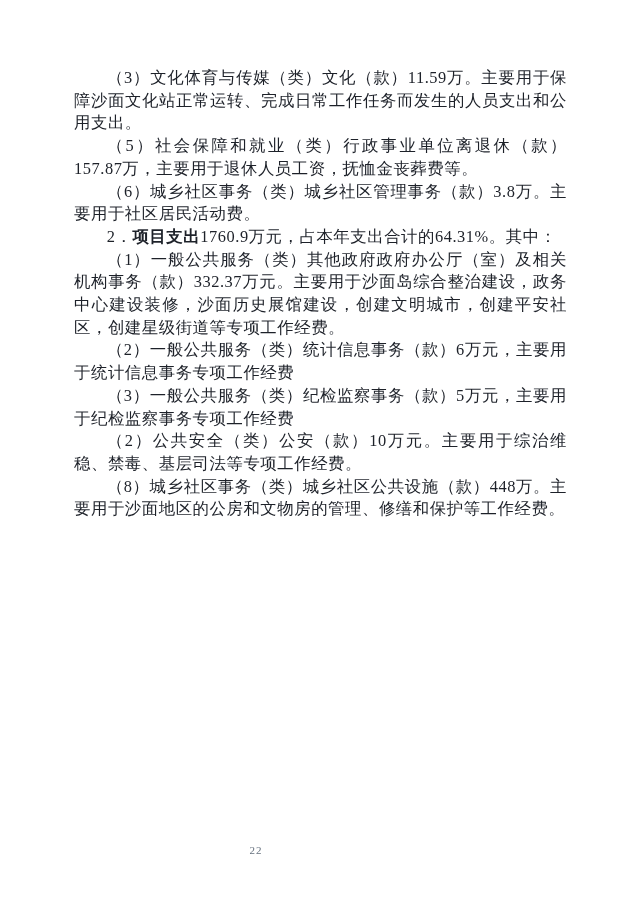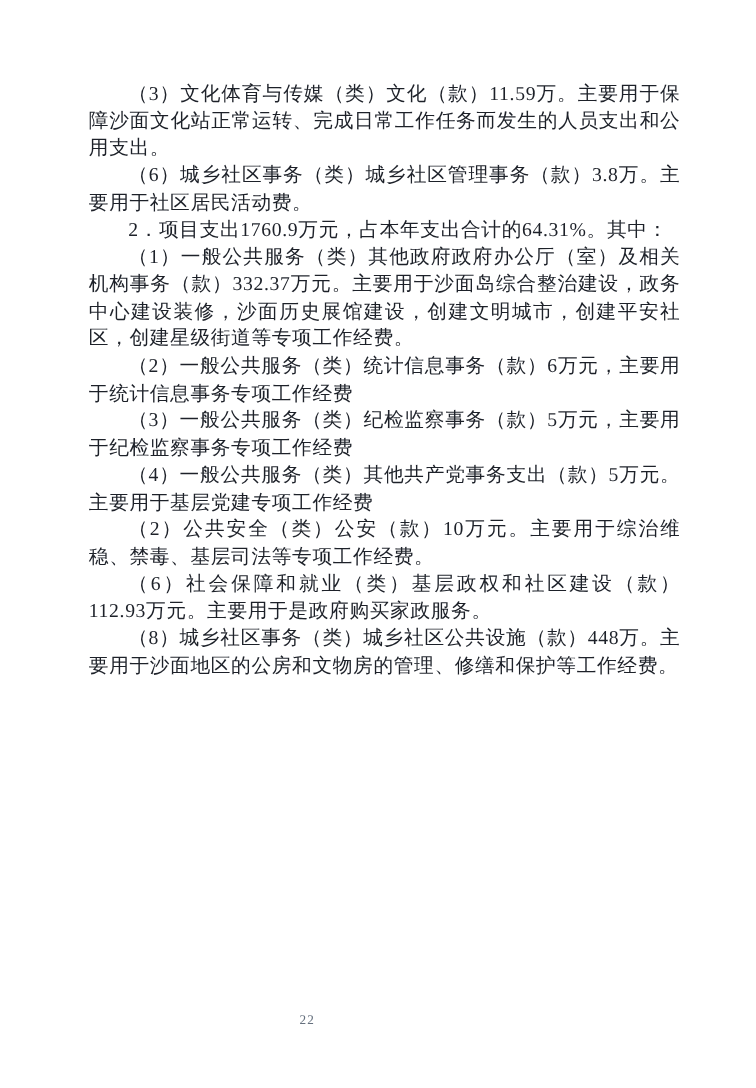--- a/index.html
+++ b/index.html
@@ -27,21 +27,21 @@
     text-align: justify;
     text-justify: inter-character;
   }
   .para {
     margin: 0;
     padding: 0;
     text-indent: 2em;
     word-break: break-word;
   }
   .bold-seg {
-    font-weight: 400;
+    font-weight: 700;
   }
   .page-footer {
     position: absolute;
     left: 0;
     top: 840px;
     width: 512px;
     text-align: center;
   }
   .page-number {
     font-size: 11px;
@@ -51,39 +51,38 @@
 </style>
 </head>
 <body>
 
 <div class="page">
   <main class="content">
 
     <p class="para">（3）文化体育与传媒（类）文化（款）11.59万。主要用于保障沙面文化站正常运转、完成日常工作任务而发生的人员支出和公用支出。</p>
 
 
+    <p class="para">（5）社会保障和就业（类）行政事业单位离退休（款）157.87万，主要用于退休人员工资，抚恤金丧葬费等。</p>
 
     <p class="para">（6）城乡社区事务（类）城乡社区管理事务（款）3.8万。主要用于社区居民活动费。</p>
 
 
     <p class="para">
       <span>2．</span><span class="bold-seg">项目支出</span><span>1760.9万元，占本年支出合计的64.31%。其中：</span>
     </p>
 
     <p class="para">（1）一般公共服务（类）其他政府政府办公厅（室）及相关机构事务（款）332.37万元。主要用于沙面岛综合整治建设，政务中心建设装修，沙面历史展馆建设，创建文明城市，创建平安社区，创建星级街道等专项工作经费。</p>
 
     <p class="para">（2）一般公共服务（类）统计信息事务（款）6万元，主要用于统计信息事务专项工作经费</p>
 
     <p class="para">（3）一般公共服务（类）纪检监察事务（款）5万元，主要用于纪检监察事务专项工作经费</p>
 
-    <p class="para">（4）一般公共服务（类）其他共产党事务支出（款）5万元。主要用于基层党建专项工作经费</p>
 
     <p class="para">（2）公共安全（类）公安（款）10万元。主要用于综治维稳、禁毒、基层司法等专项工作经费。</p>
 
-    <p class="para">（6）社会保障和就业（类）基层政权和社区建设（款）112.93万元。主要用于是政府购买家政服务。</p>
 
 
     <p class="para">（8）城乡社区事务（类）城乡社区公共设施（款）448万。主要用于沙面地区的公房和文物房的管理、修缮和保护等工作经费。</p>
 
   </main>
 
   <footer class="page-footer">
     <span class="page-number">22</span>
   </footer>
 </div>

